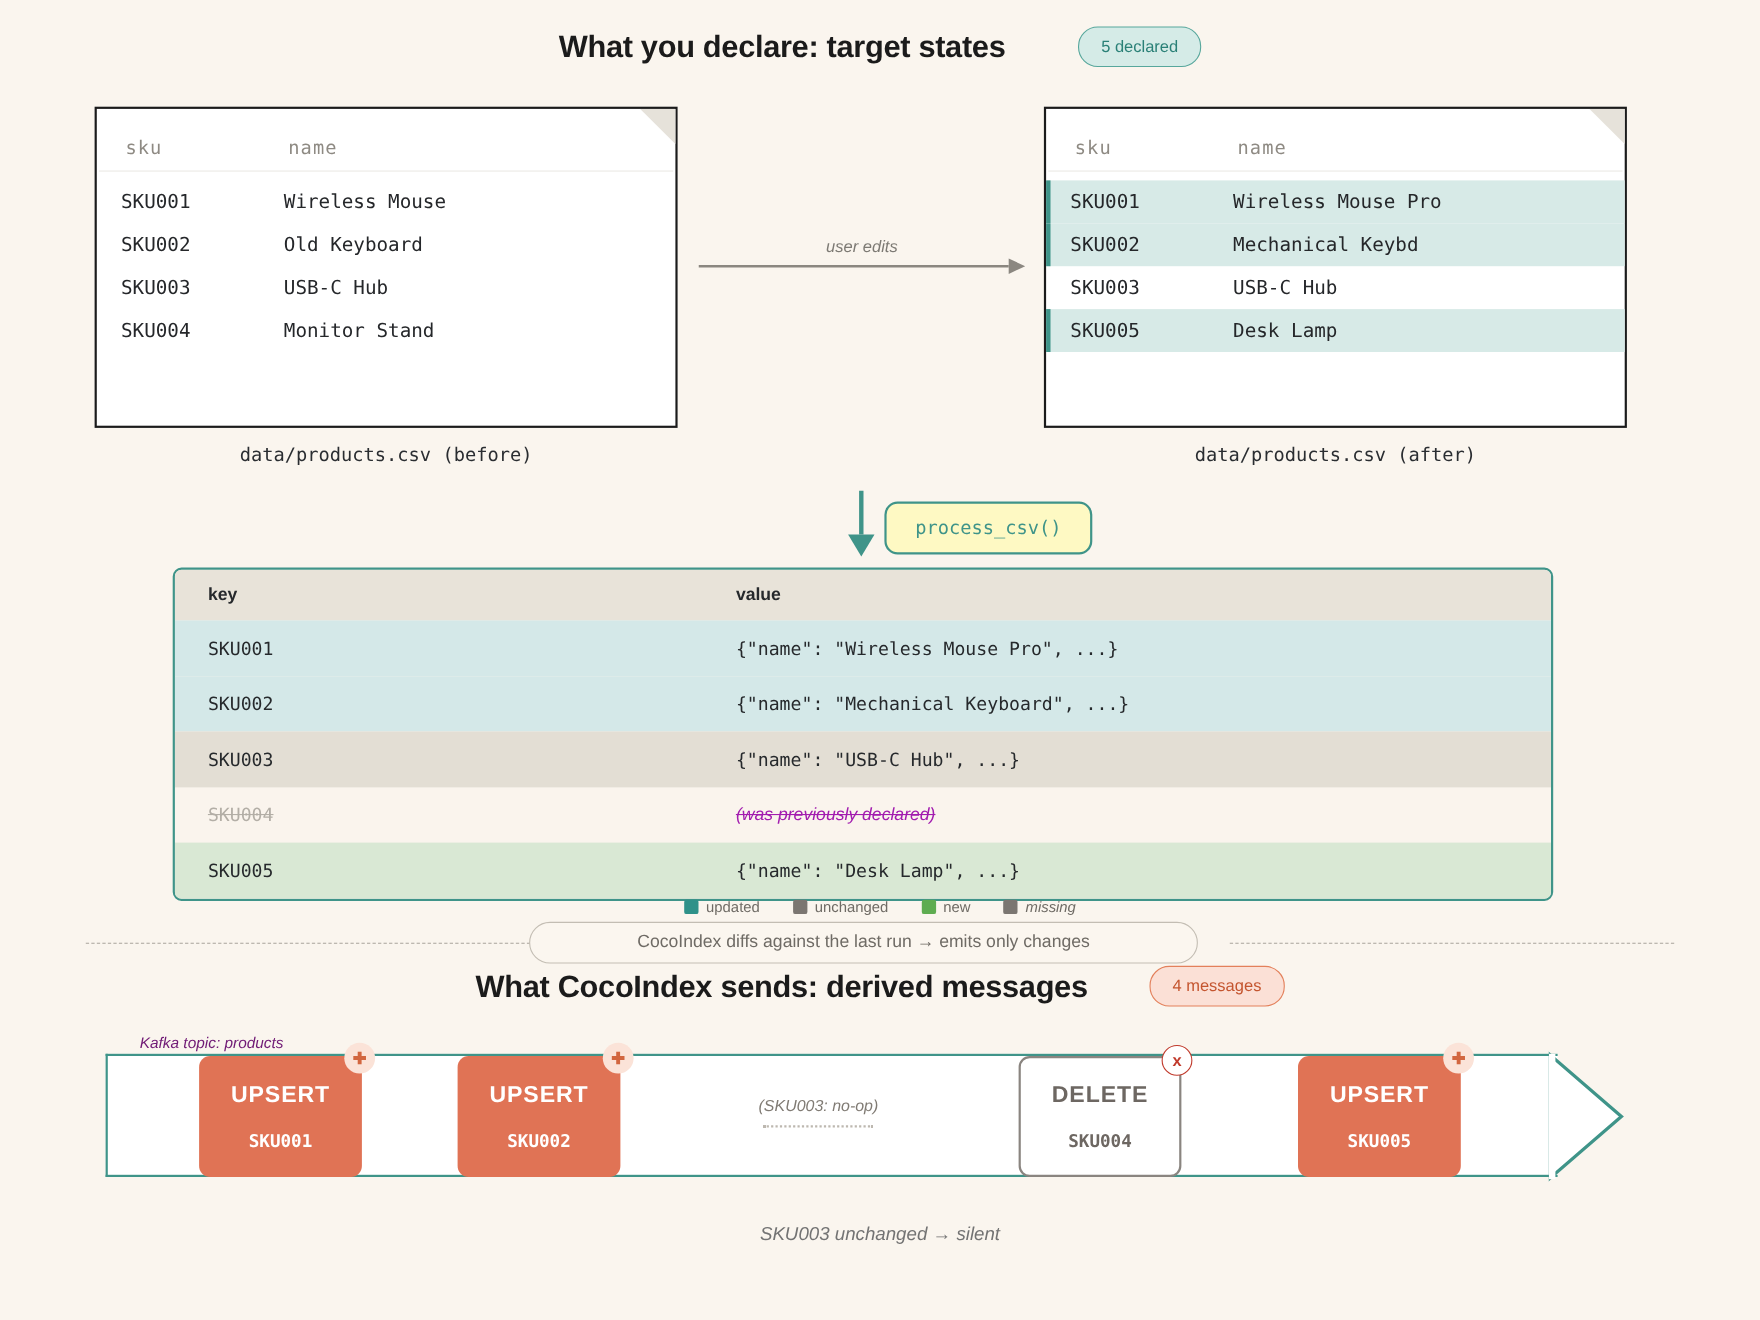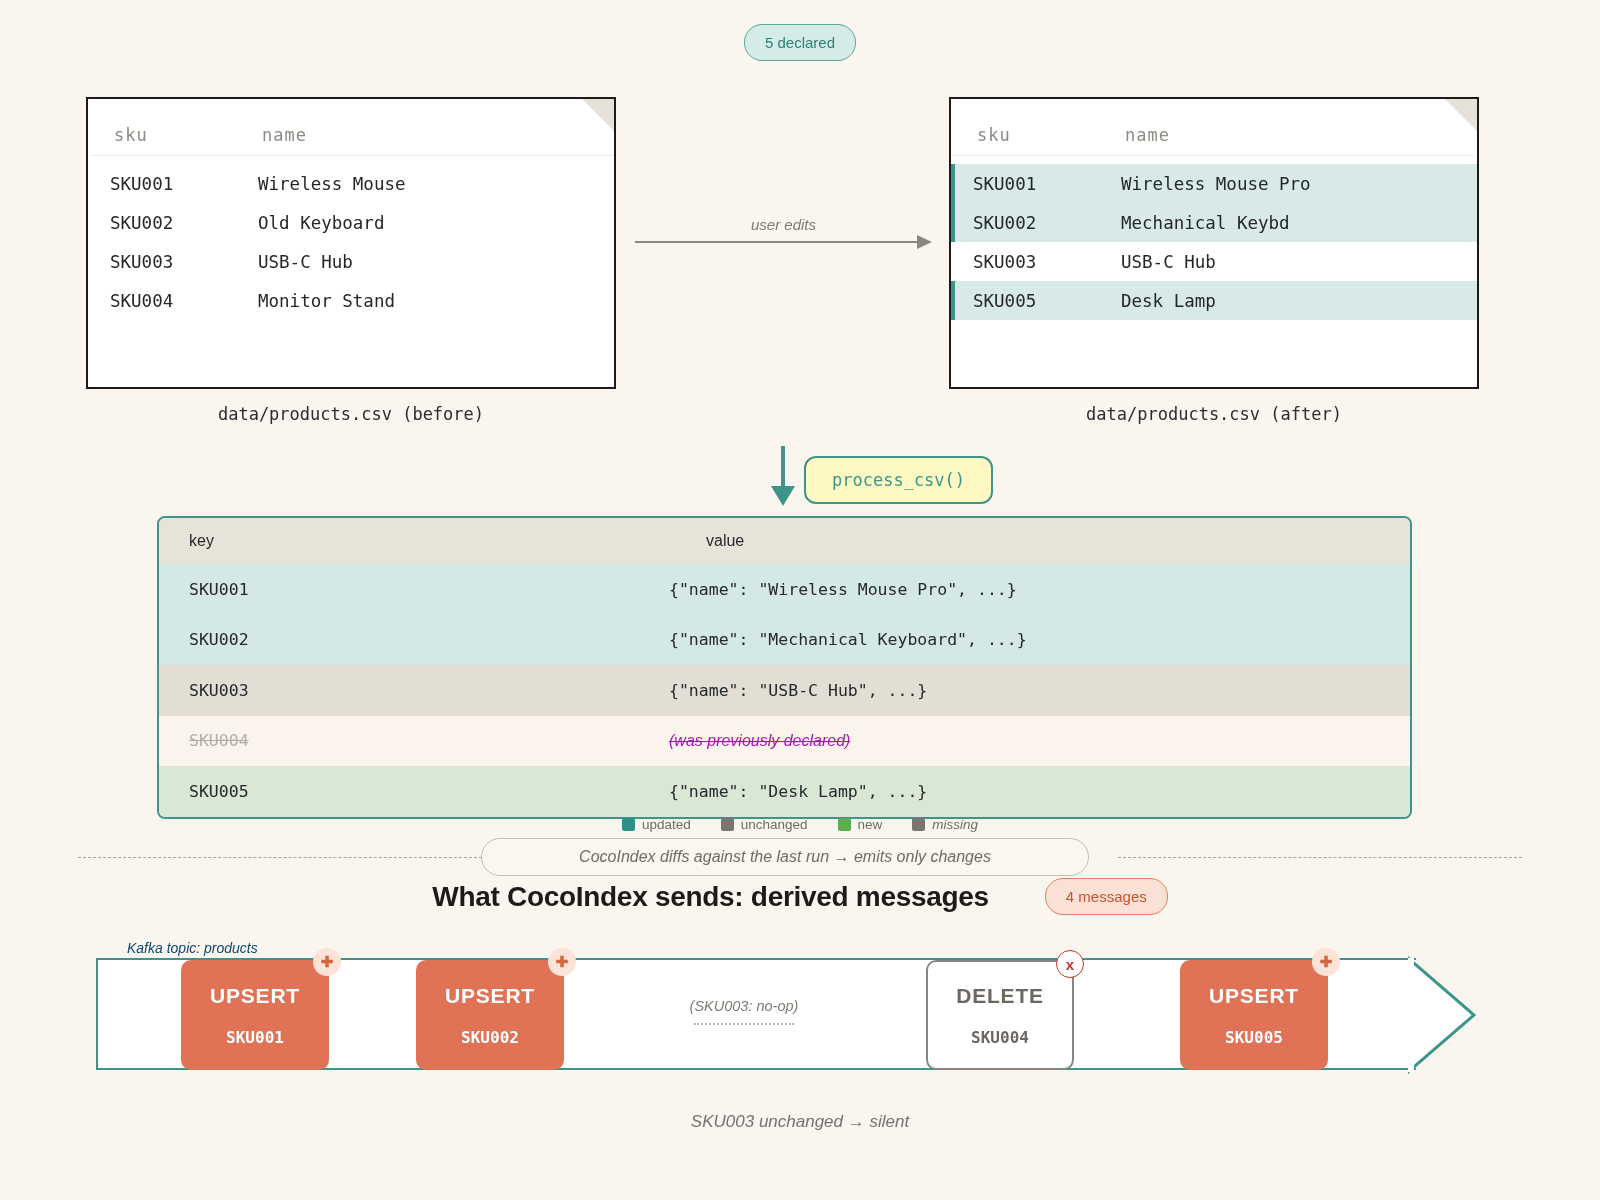--- a/index.html
+++ b/index.html
@@ -126,24 +126,23 @@
     width: 1255px;
     border: 2px solid #3f9489;
     border-radius: 8px;
     overflow: hidden;
     background: #faf5ee;
   }
   .kv-head {
     display: flex;
     background: #e8e3d9;
     font-size: 16px;
-    font-weight: normal;
+    font-weight: bold;
     color: #26292c;
     padding: 14px 0 14px 30px;
-    gap: 37px;
   }
   .kv-head .k { width: 480px; }
   .kv-row {
     display: flex;
     align-items: center;
     height: 50.5px;
     padding-left: 30px;
     font-size: 16.5px;
     color: #26292c;
   }
@@ -199,33 +198,32 @@
   .note {
     position: absolute;
     left: 481px;
     top: 0;
     width: 608px;
     border: 1.6px solid #c3bdb3;
     border-radius: 19px;
     background: #fbf6ef;
     text-align: center;
     font-size: 16px;
-    font-style: italic;
     color: #6f6b65;
     padding: 9px 0;
   }
 
   
   .kafka-label {
     position: absolute;
     left: 127px;
     top: 940px;
     font-size: 14px;
     font-style: italic;
-    color: #0c4a6e;
+    color: #701a75;
   }
   .band {
     position: absolute;
     left: 96px;
     top: 958px;
     width: 1320px;
     height: 112px;
     border: 2.5px solid #3f9489;
     border-right: none;
     background: #ffffff;
@@ -290,20 +288,21 @@
     text-align: center;
     font-size: 17px;
     font-style: italic;
     color: #737373;
   }
 </style>
 </head>
 <body>
 
 <div class="title-row" style="top: 24px;">
+  <div class="sec-title">What you declare: target states</div>
   <div class="badge badge-teal">5 declared</div>
 </div>
 
 <div class="csv-card" style="left: 86px; top: 97px; width: 530px; height: 292px;">
   <div class="fold"></div>
   <div class="csv-head">
     <span class="c1 mono">sku</span>
     <span class="mono">name</span>
   </div>
   <div class="csv-rows">

